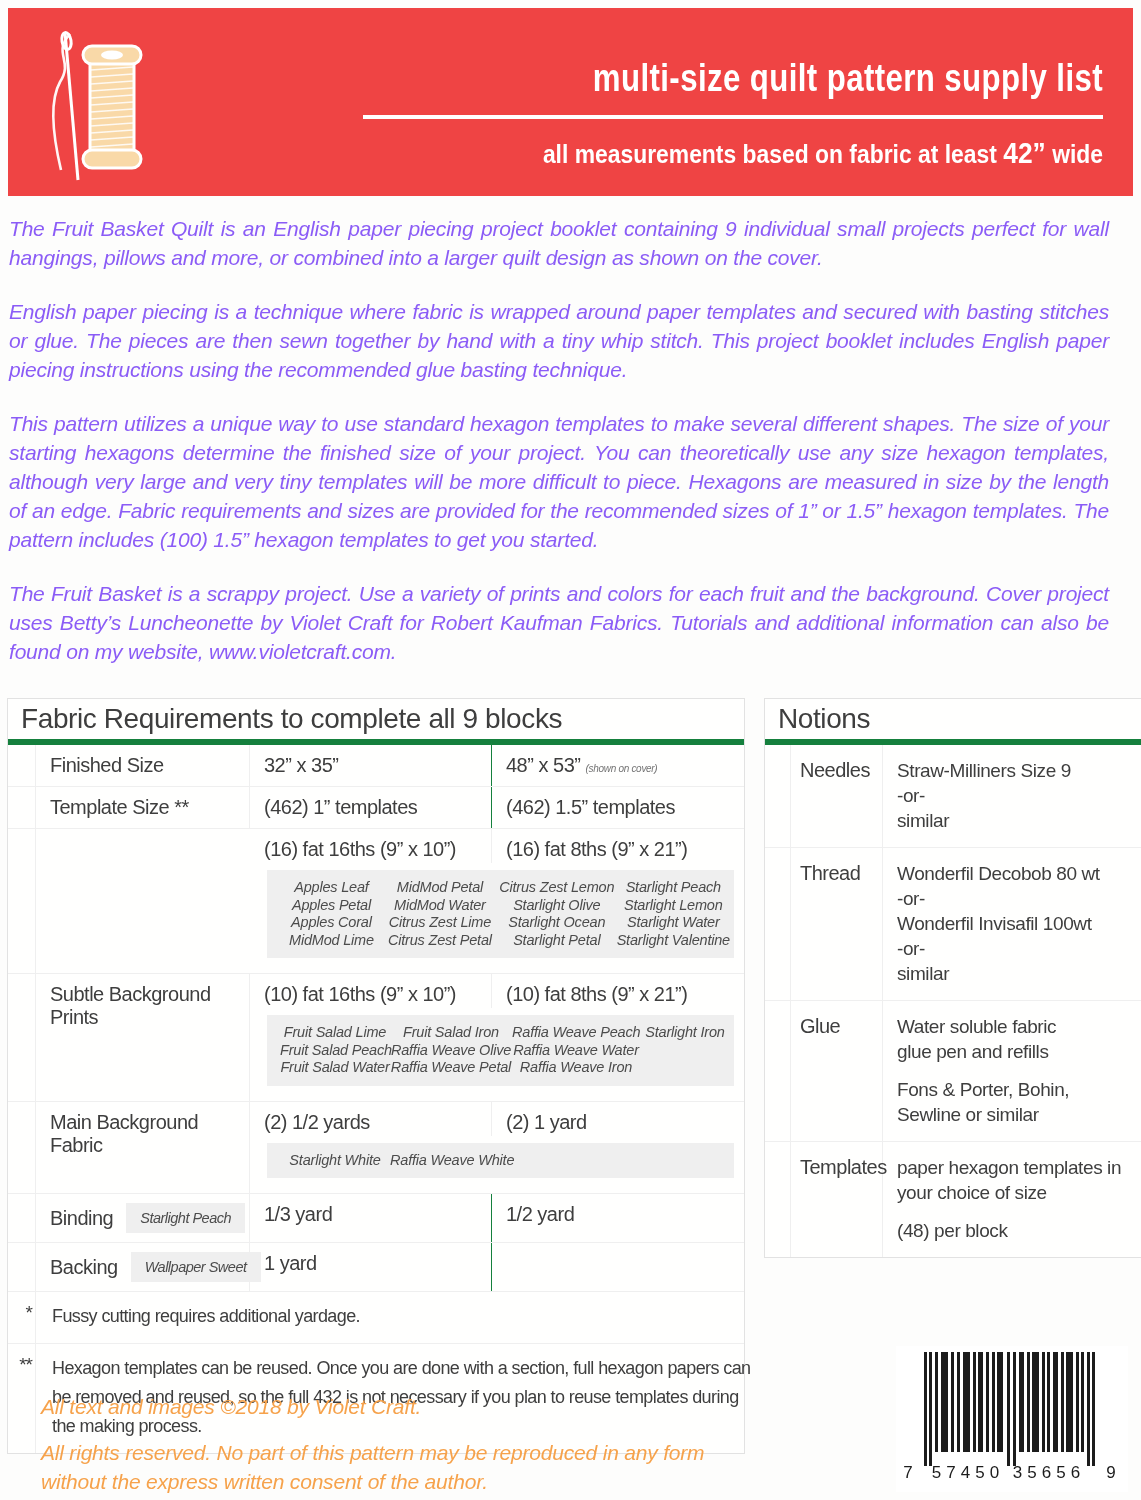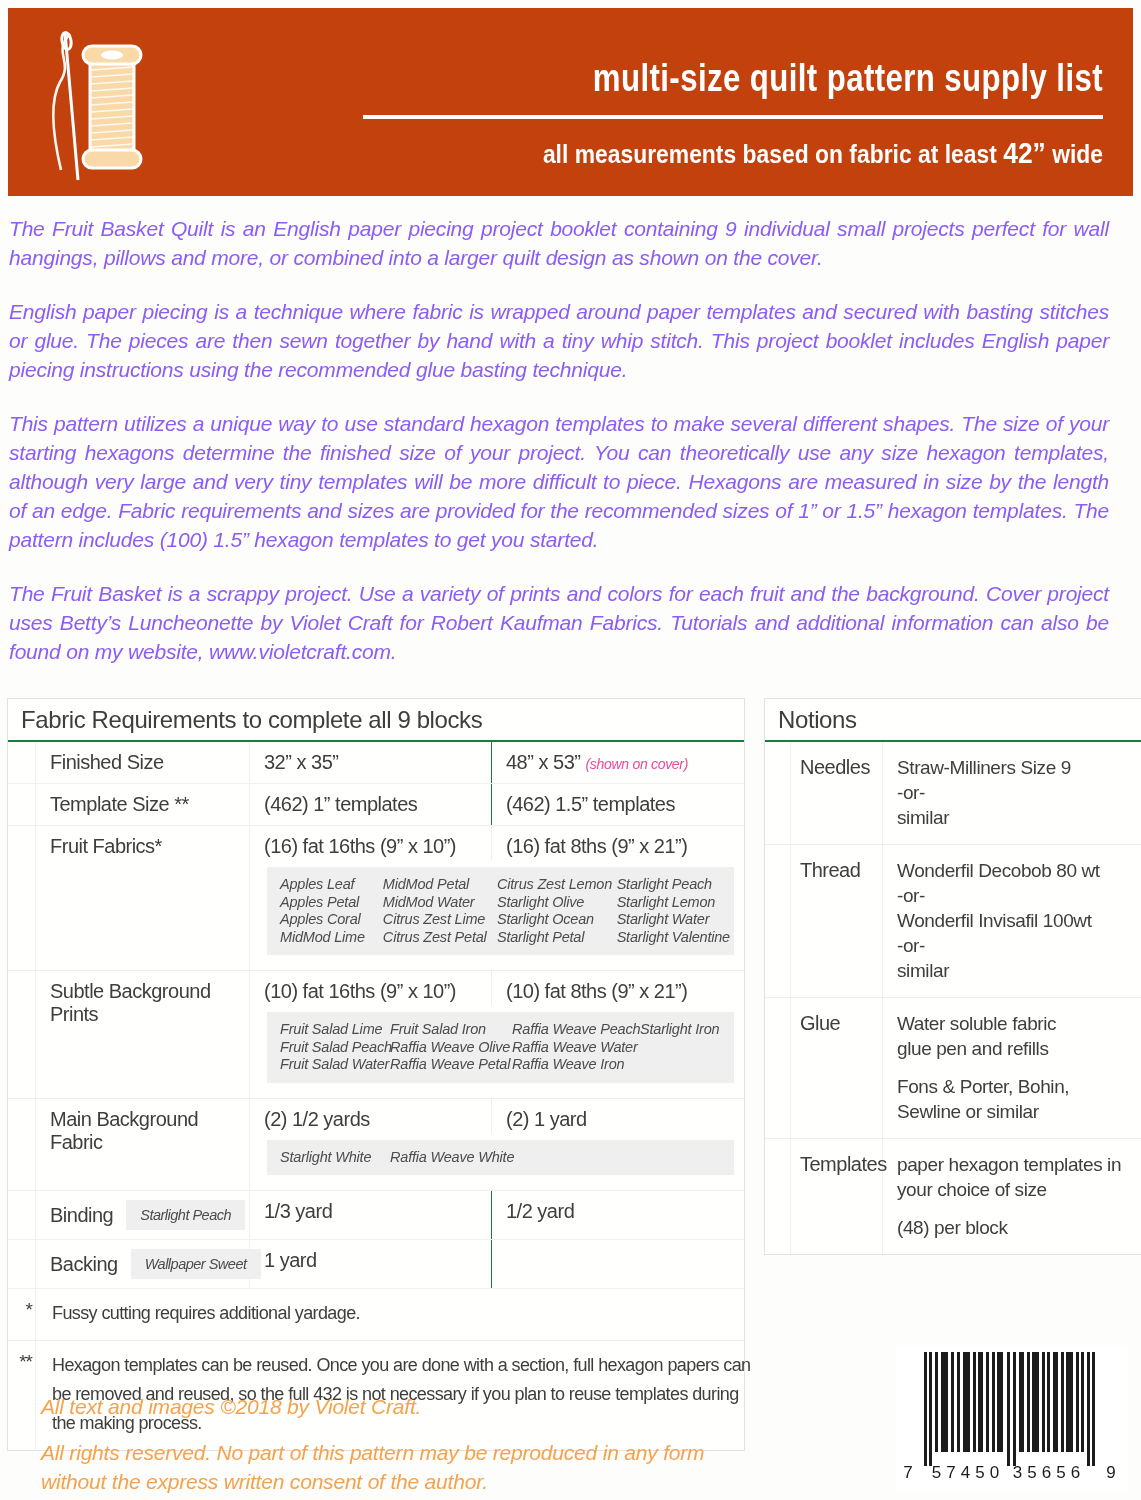--- a/index.html
+++ b/index.html
@@ -13,21 +13,21 @@
     overflow: hidden;
     font-family: "Liberation Sans", sans-serif;
     color: #3e3e3e;
   }
 
   
   .banner {
     position: absolute;
     left: 8px; top: 8px; right: 8px;
     height: 188px;
-    background: #c2410c;
+    background: #ef4444;
   }
   .spool-wrap { position: absolute; left: 26px; top: 12px; width: 112px; height: 168px; }
   .banner-right { position: absolute; right: 30px; top: 48px; text-align: right; }
   .page-title {
     margin: 0;
     color: #ffffff;
     font-size: 39px;
     font-weight: bold;
     white-space: nowrap;
     letter-spacing: 0.5px;
@@ -59,46 +59,47 @@
   }
 
   
   .tables { position: absolute; left: 7px; top: 698px; display: flex; align-items: flex-start; }
 
   .ftable { width: 738px; background: #fffffe; border: 1px solid #e2e2e2; }
   .tbl-title {
     min-height: 43px;
     display: flex; align-items: center;
     padding: 4px 8px 4px 13px;
-    font-size: 24px;
+    font-size: 28px;
     letter-spacing: -0.4px;
-    border-bottom: 2px solid #15803d;
+    border-bottom: 6px solid #15803d;
   }
   .ft-row { display: grid; grid-template-columns: 28px 214px 242px 1fr; border-bottom: 1px solid #efefef; }
   .ft-row:last-child { border-bottom: none; }
   .c0 { border-right: 1px solid #efefef; }
   .c1 { padding: 9px 4px 9px 14px; border-right: 1px solid #efefef; font-size: 20px; letter-spacing: -0.5px; }
   .c2 { padding: 9px 6px 9px 14px; border-right: 1px solid #15803d; font-size: 20px; letter-spacing: -0.5px; }
   .c3 { padding: 9px 6px 9px 14px; font-size: 20px; letter-spacing: -0.5px; }
-  .small-note { font-size: 14px; font-style: italic; color: #ec4899; letter-spacing: -0.3px; }
+  .small-note { font-size: 10px; font-style: italic; color: #737373; letter-spacing: -0.3px; }
 
   
   .cwide { display: flex; flex-direction: column; }
   .vals { display: grid; grid-template-columns: 242px 1fr; }
   .vals .v1 { padding: 9px 6px 2px 14px; border-right: 1px solid #efefef; font-size: 20px; letter-spacing: -0.5px; }
   .vals .v2 { padding: 9px 6px 2px 14px; font-size: 20px; letter-spacing: -0.5px; }
   .subbox {
     background: #efefef;
     margin: 7px 10px 15px 17px;
     padding: 9px 4px 9px 13px;
     display: flex;
     font-style: italic;
     font-size: 14.5px;
     color: #4c4c4c;
     letter-spacing: -0.2px;
+    text-align: center;
   }
   .subbox .sbcol div { line-height: 17.5px; white-space: nowrap; }
   .sb-w1 { width: 110px; }
   .sb-w2 { width: 122px; }
   .sb-w3 { width: 128px; }
   .sb-w4 { flex: 1; }
 
   
   .label-chip { display: flex; align-items: center; }
   .chip {
@@ -211,21 +212,20 @@
 
       <div class="ft-row">
         <div class="c0"></div>
         <div class="c1">Template Size **</div>
         <div class="c2">(462) 1” templates</div>
         <div class="c3">(462) 1.5” templates</div>
       </div>
 
       <div class="ft-row">
         <div class="c0"></div>
-        <div class="c1">Fruit Fabrics*</div>
         <div class="cwide" style="grid-column: 3 / 5;">
           <div class="vals">
             <div class="v1">(16) fat 16ths (9” x 10”)</div>
             <div class="v2">(16) fat 8ths (9” x 21”)</div>
           </div>
           <div class="subbox">
             <div class="sbcol sb-w1">
                 <div>Apples Leaf</div>
                 <div>Apples Petal</div>
                 <div>Apples Coral</div>

